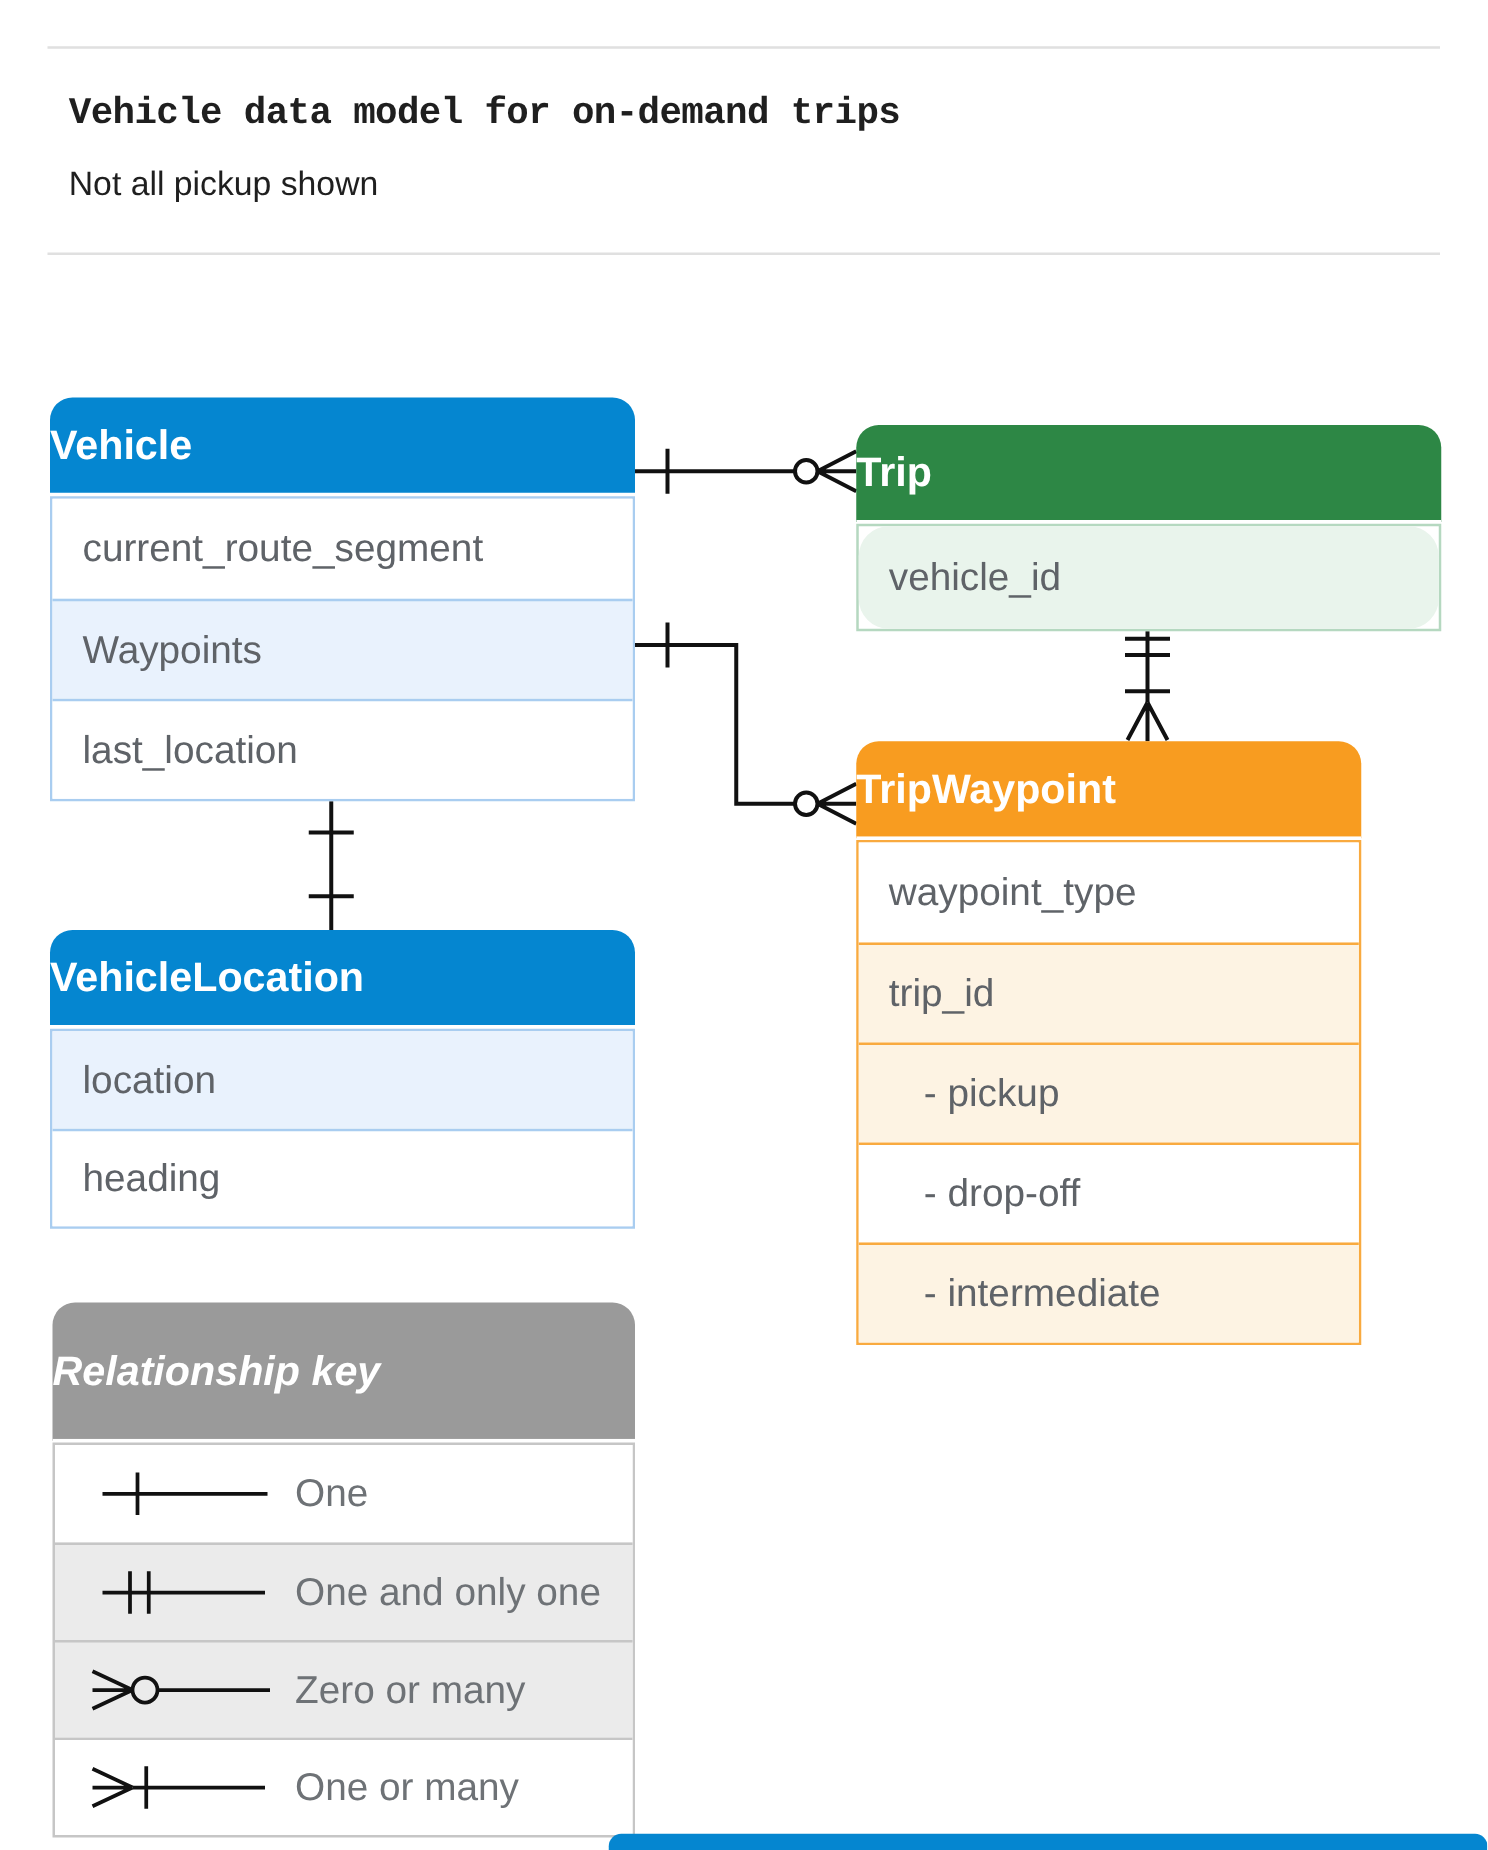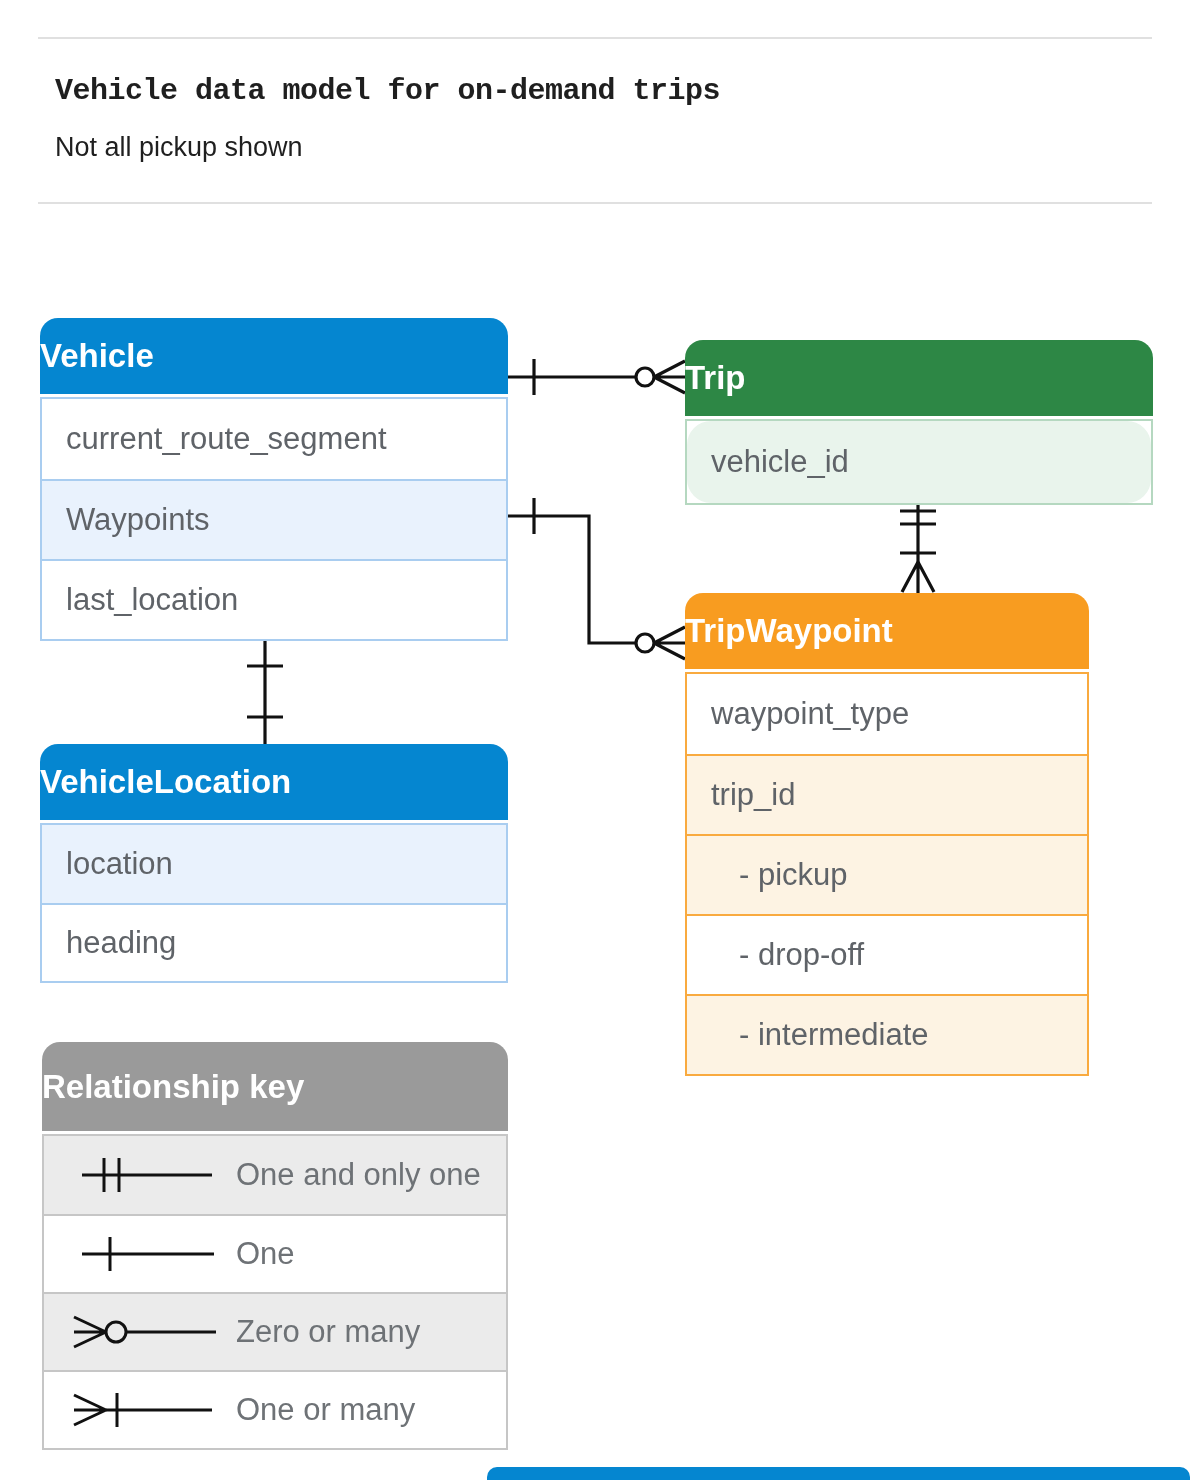--- a/index.html
+++ b/index.html
@@ -30,21 +30,21 @@
 
   .entity{position:absolute;}
   .entity.blue  {--hdr:var(--blue);   --tint:var(--blue-tint);   --bdr:var(--blue-border);}
   .entity.green {--hdr:var(--green);  --tint:var(--green-tint);  --bdr:var(--green-border);}
   .entity.orange{--hdr:var(--orange); --tint:var(--orange-tint); --bdr:var(--orange-border);}
   .entity.gray  {--hdr:var(--gray);   --tint:var(--gray-tint);   --bdr:var(--gray-border);}
 
   .e-header{height:79px; background:var(--hdr); border-radius:18px 18px 0 0;
             border-bottom:3px solid #fff; display:flex; align-items:center; justify-content:flex-start;
             color:#fff; font-size:33px; font-weight:700;}
-  .entity.gray .e-header{height:92px;}
+  .entity.gray .e-header{height:112px;font-style:italic;}
   .e-rows{border:2px solid var(--bdr); background:#fff;}
   .row{height:80px; display:flex; align-items:center; padding:0 24px;
        font-size:31px; color:var(--field-text); background:#fff;}
   .row + .row{border-top:2px solid var(--bdr);}
   .row.tint{background:var(--tint);}
   .row.indent{padding-left:52px;}
 
   
   .entity.trip-box .row{height:82px;border-radius:24px;}
   .entity.vl-box .row{height:78px;}
@@ -160,37 +160,37 @@
       </div>
     </div>
   </section>
 
   <section class="entity gray" style="left:42px; top:1042px; width:466px;">
     <header class="e-header">
       <span>Relationship key</span>
     </header>
     <div class="e-rows">
 
+      <div class="legend-row">
+        <svg class="legend-sym" viewBox="0 0 158 44">
+          <path d="M20 22 H152"></path>
+            <path d="M48 5 V39"></path>
+        </svg>
+        <span class="legend-label">One</span>
+      </div>
+
       <div class="legend-row tint">
         <svg class="legend-sym" viewBox="0 0 158 44">
           <path d="M20 22 H150"></path>
             <path d="M42 5 V39"></path>
             <path d="M57 5 V39"></path>
         </svg>
         <span class="legend-label">One and only one</span>
       </div>
 
-      <div class="legend-row">
-        <svg class="legend-sym" viewBox="0 0 158 44">
-          <path d="M20 22 H152"></path>
-            <path d="M48 5 V39"></path>
-        </svg>
-        <span class="legend-label">One</span>
-      </div>
-
       <div class="legend-row tint">
         <svg class="legend-sym" viewBox="0 0 158 44">
           <path d="M44 22 L12 7 M44 22 H12 M44 22 L12 37"></path>
           <circle cx="54" cy="22" r="10"></circle>
           <path d="M64 22 H154"></path>
         </svg>
         <span class="legend-label">Zero or many</span>
       </div>
 
       <div class="legend-row">

